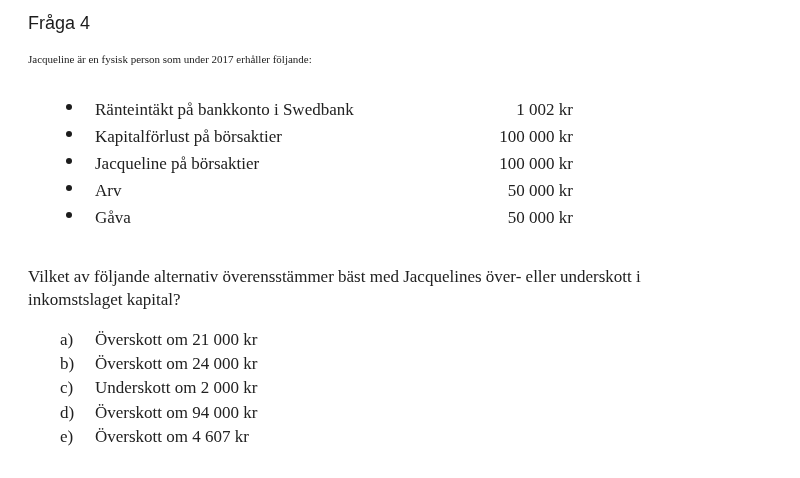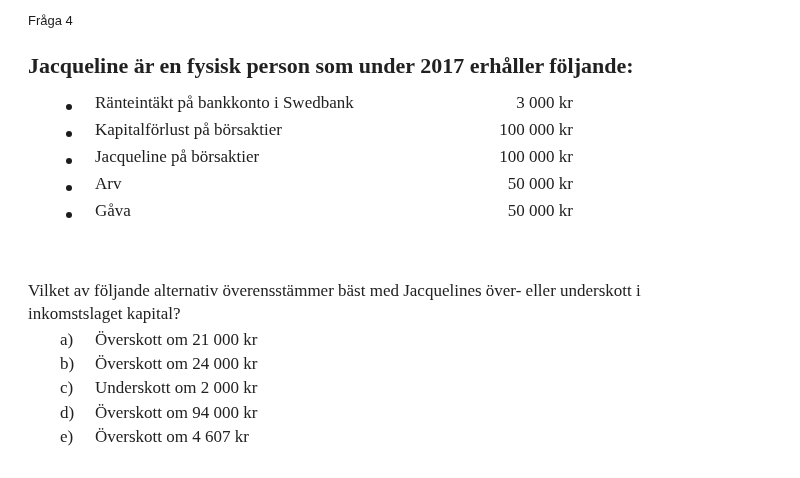--- a/index.html
+++ b/index.html
@@ -15,63 +15,62 @@
     color: #212121;
     font-family: "Liberation Serif", serif;
     font-size: 17px;
     overflow: hidden;
   }
   .title {
     position: absolute;
     left: 28px;
     top: 13px;
     font-family: "Liberation Sans", sans-serif;
-    font-size: 13px;
+    font-size: 18px;
     color: #1c1c1c;
   }
   .intro {
     position: absolute;
     left: 28px;
     top: 53px;
-    font-size: 22px;
+    font-size: 11px;
     white-space: nowrap;
-    font-weight: bold;
   }
   .items {
     position: absolute;
     left: 28px;
     top: 93px;
     width: 545px;
   }
   .item {
     position: relative;
     height: 27px;
     display: flex;
-    align-items: flex-start;
+    align-items: flex-end;
     padding-left: 67px;
     box-sizing: border-box;
   }
   .dot {
     position: absolute;
     left: 38px;
     top: 50%;
     margin-top: -3px;
     width: 6px;
     height: 6px;
     border-radius: 50%;
     background: #1c1c1c;
   }
   .item-amount {
     position: absolute;
     right: 0;
   }
   .question {
     position: absolute;
     left: 28px;
-    top: 279px;
+    top: 265px;
     line-height: 23px;
     font-size: 17px;
   }
   .qline {
     display: block;
     white-space: nowrap;
   }
   .options {
     position: absolute;
     left: 60px;
@@ -93,21 +92,21 @@
 <div class="page">
 
   <div class="title">Fråga 4</div>
 
   <div class="intro">Jacqueline är en fysisk person som under 2017 erhåller följande:</div>
 
   <div class="items">
     <div class="item">
       <span class="dot"></span>
       <span class="item-label">Ränteintäkt på bankkonto i Swedbank</span>
-      <span class="item-amount">3 000 kr</span>
+      <span class="item-amount">1 002 kr</span>
     </div>
     <div class="item">
       <span class="dot"></span>
       <span class="item-label">Kapitalförlust på börsaktier</span>
       <span class="item-amount">100 000 kr</span>
     </div>
     <div class="item">
       <span class="dot"></span>
       <span class="item-label">Jacqueline på börsaktier</span>
       <span class="item-amount">100 000 kr</span>

